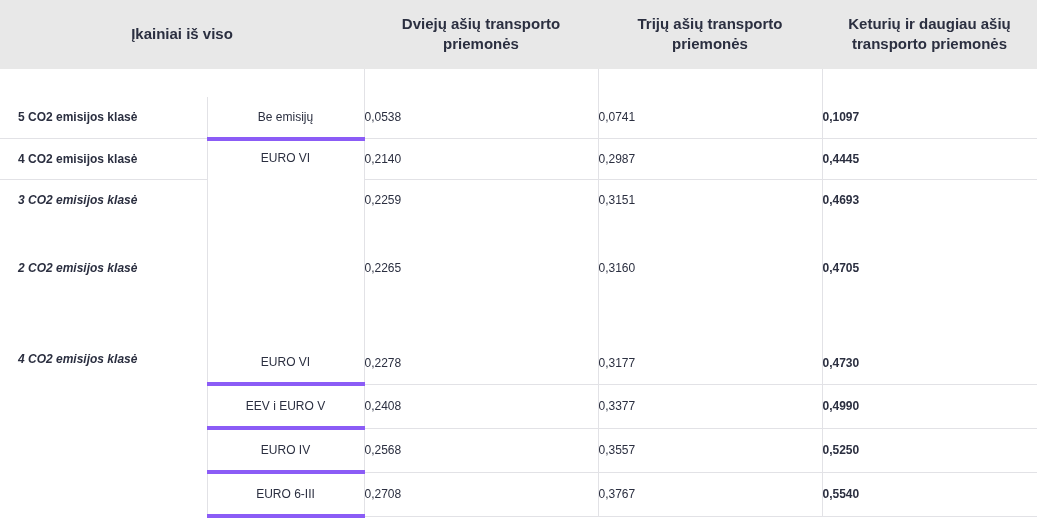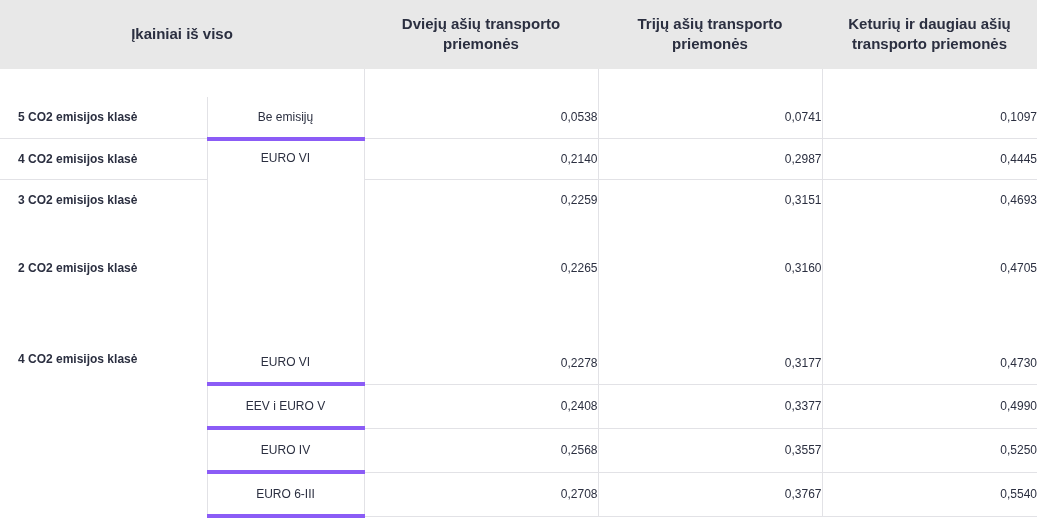--- a/index.html
+++ b/index.html
@@ -66,41 +66,42 @@
   }
   .cls-cell {
     font-weight: bold;
     text-align: left;
     padding-left: 18px !important;
     border-bottom: 1px solid #e2e2e6;
     border-right: 1px solid #e2e2e6;
   }
   .cls-cell.nb {
     border-bottom: none;
+    font-style: italic;
   }
   .euro-cell {
     text-align: center;
     border-right: 1px solid #e2e2e6;
     border-bottom: 4px solid #8b5cf6;
   }
   .euro-cell.nb {
     border-bottom: none;
   }
   .euro-cell.merged {
     vertical-align: top;
     padding-top: 10px !important;
   }
   .val-cell {
-    text-align: right;
+    text-align: left;
     border-right: 1px solid #e2e2e6;
     border-bottom: 1px solid #e2e2e6;
-    padding-left: 12px;
   }
   .val-cell.last {
     border-right: none;
+    font-weight: bold;
   }
   .val-cell.nb {
     border-bottom: none;
     margin-left: 28px;
   }
   .blank-cell {
     border-right: 1px solid #e2e2e6;
     border-bottom: none;
     background: #ffffff;
   }

